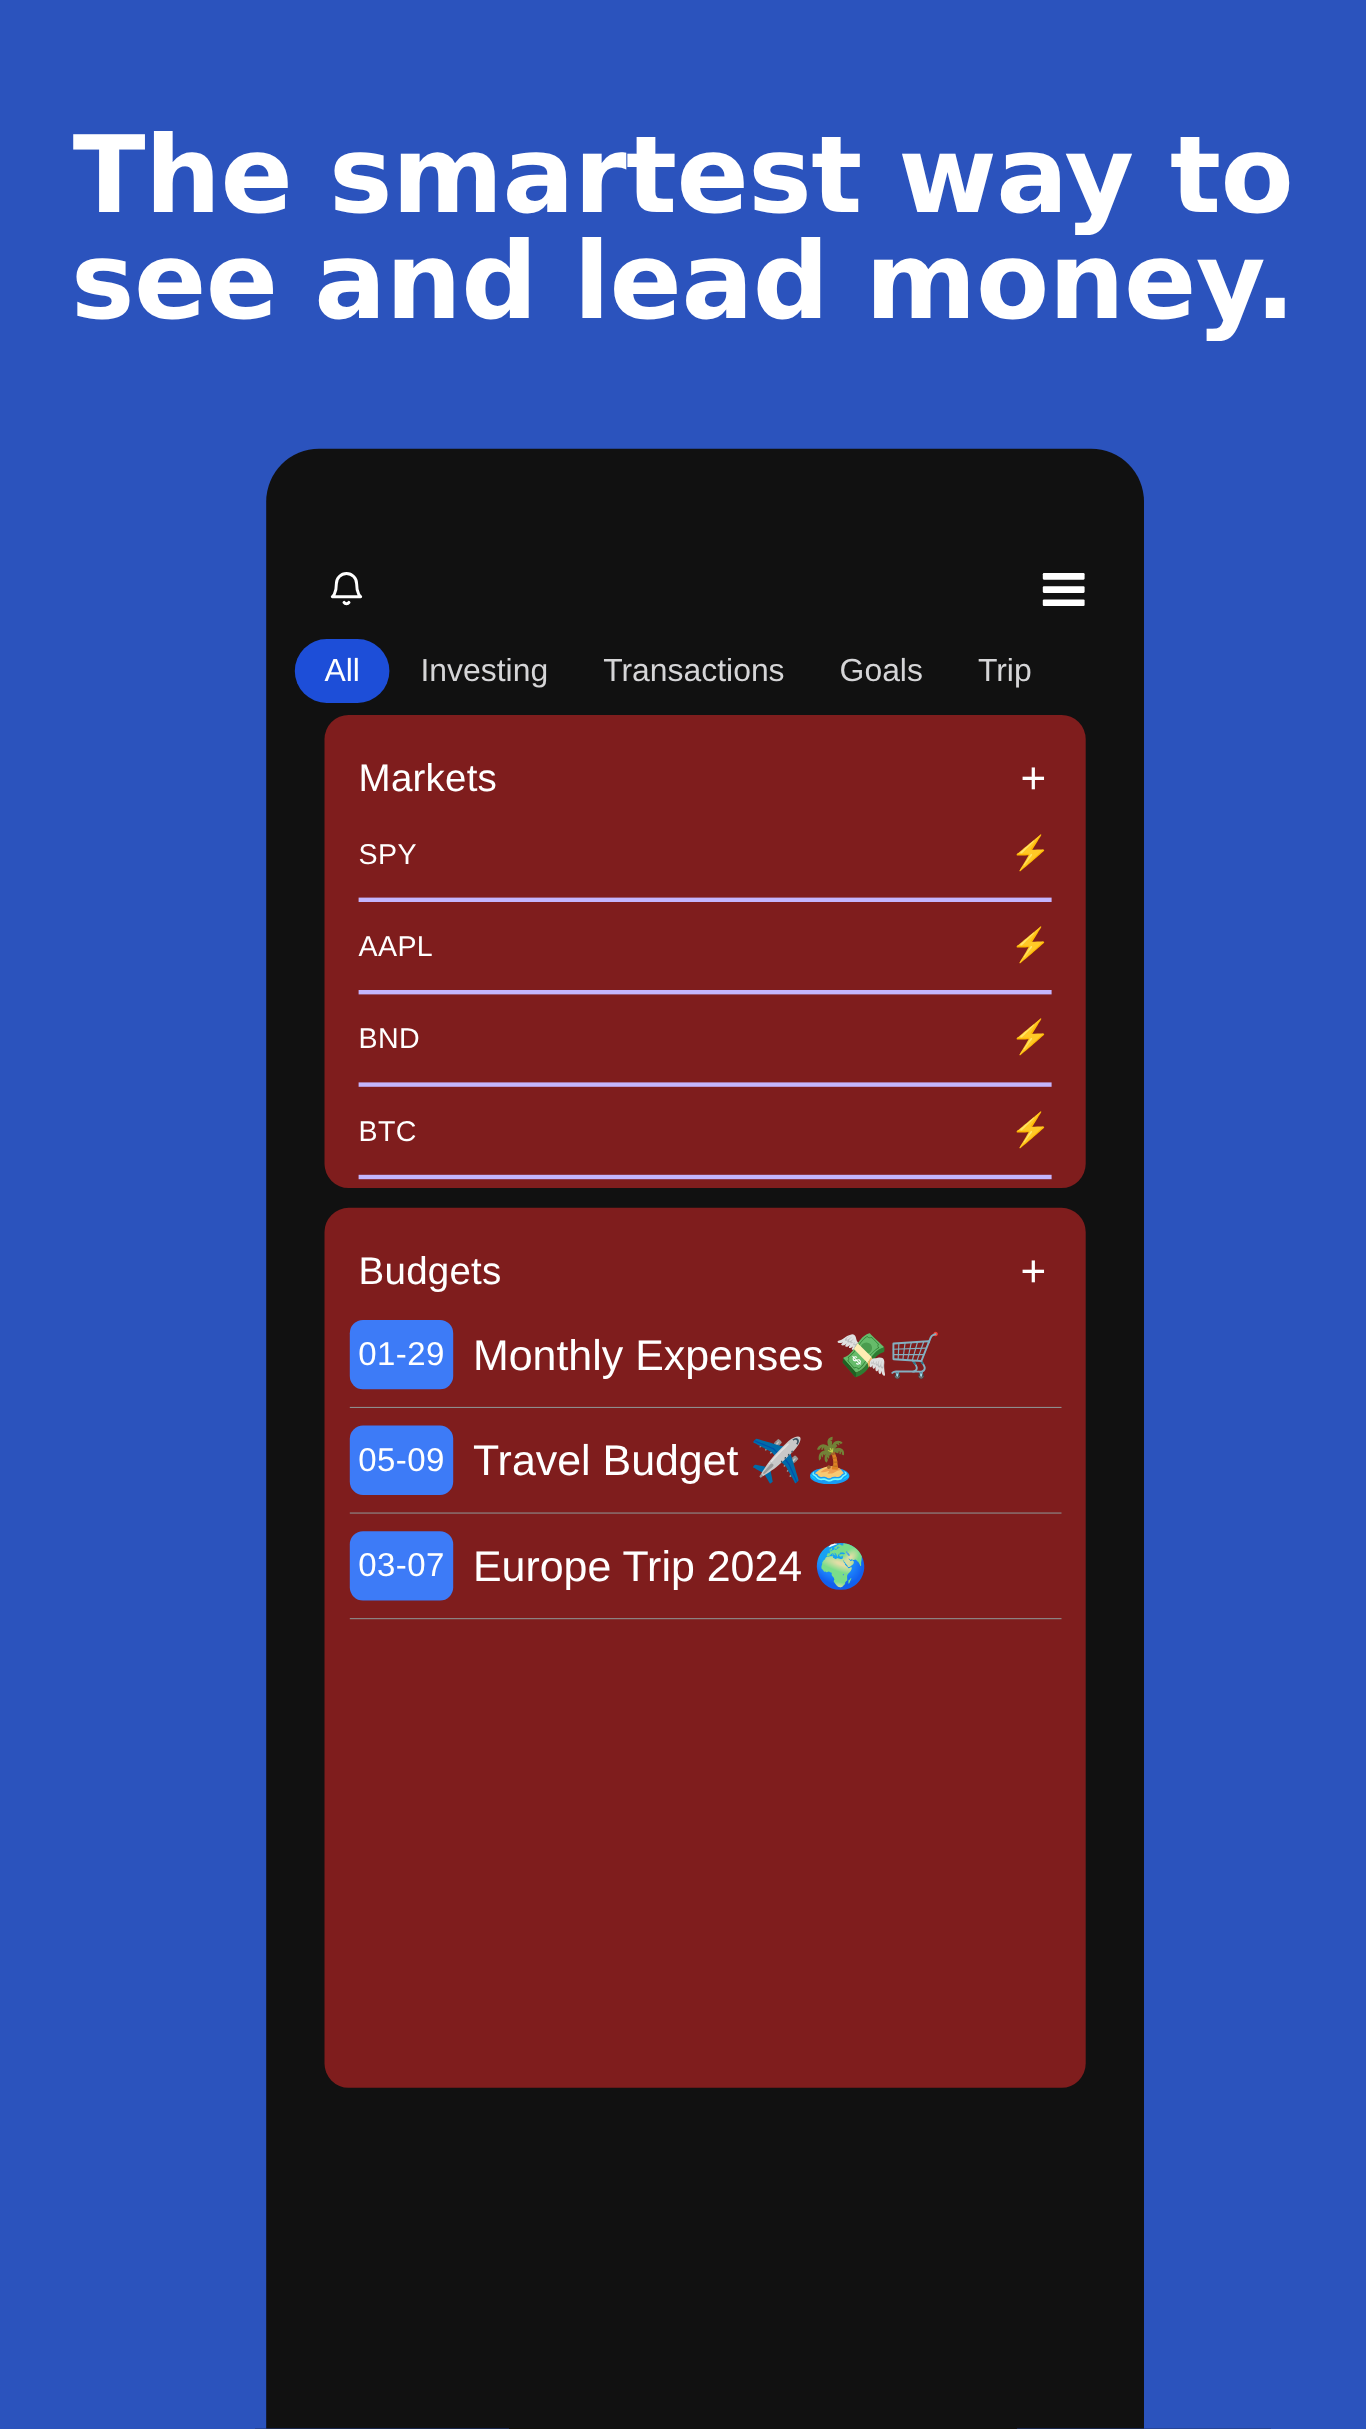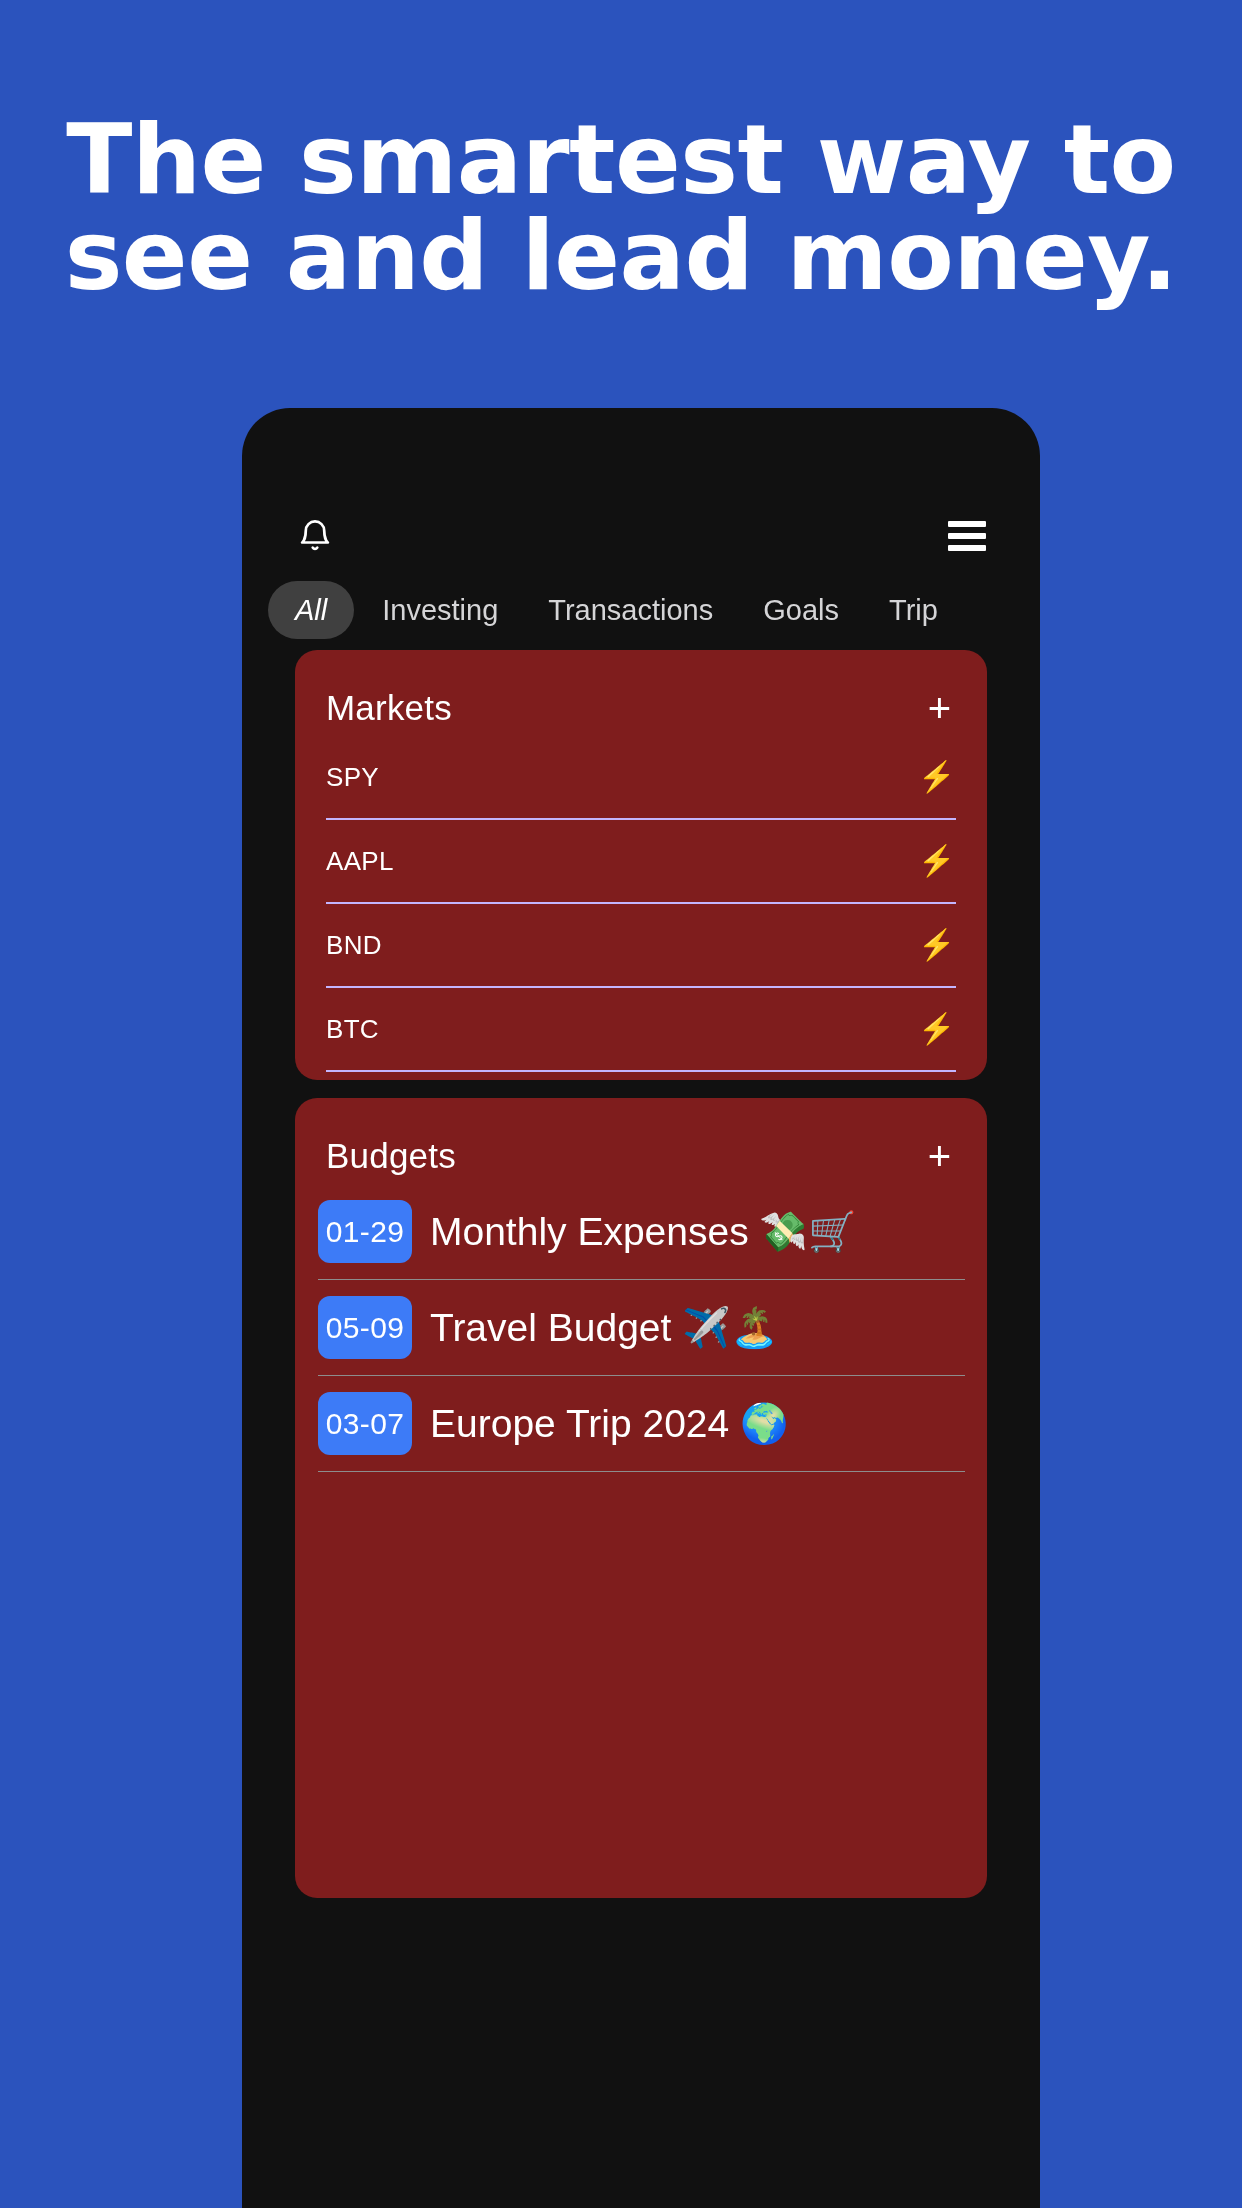--- a/index.html
+++ b/index.html
@@ -79,26 +79,25 @@
     overflow: hidden;
   }
   .tabs { top: 173px; padding-left: 26px; }
   .tab {
     font-size: 29px;
     color: #d5d5d7;
     padding: 0 25px;
     line-height: 58px;
   }
   .tab.active {
-    background: #404040;
+    background: #1d4ed8;
     color: #ffffff;
     border-radius: 29px;
     padding: 0 27px;
     margin-right: 3px;
-    font-style: italic;
   }
 
   
   .card {
     position: absolute;
     left: 53px;
     width: 692px;
     background: #7f1d1d;
     border-radius: 22px;
   }
@@ -127,21 +126,21 @@
     cursor: pointer;
   }
 
   
   .mkt-rows { padding: 0 31px; }
   .mkt-row {
     height: 84px;
     display: flex;
     align-items: center;
     justify-content: space-between;
-    border-bottom: 2px solid #c4b5fd;
+    border-bottom: 4px solid #c4b5fd;
   }
   .mkt-sym { font-size: 26px; color: #ffffff; letter-spacing: 0.3px; }
   .bolt { font-size: 30px; line-height: 1; color: #e8c35f; }
 
   
   .bdg-rows { padding: 0 22px 0 23px; }
   .bdg-row {
     height: 96px;
     display: flex;
     align-items: center;

